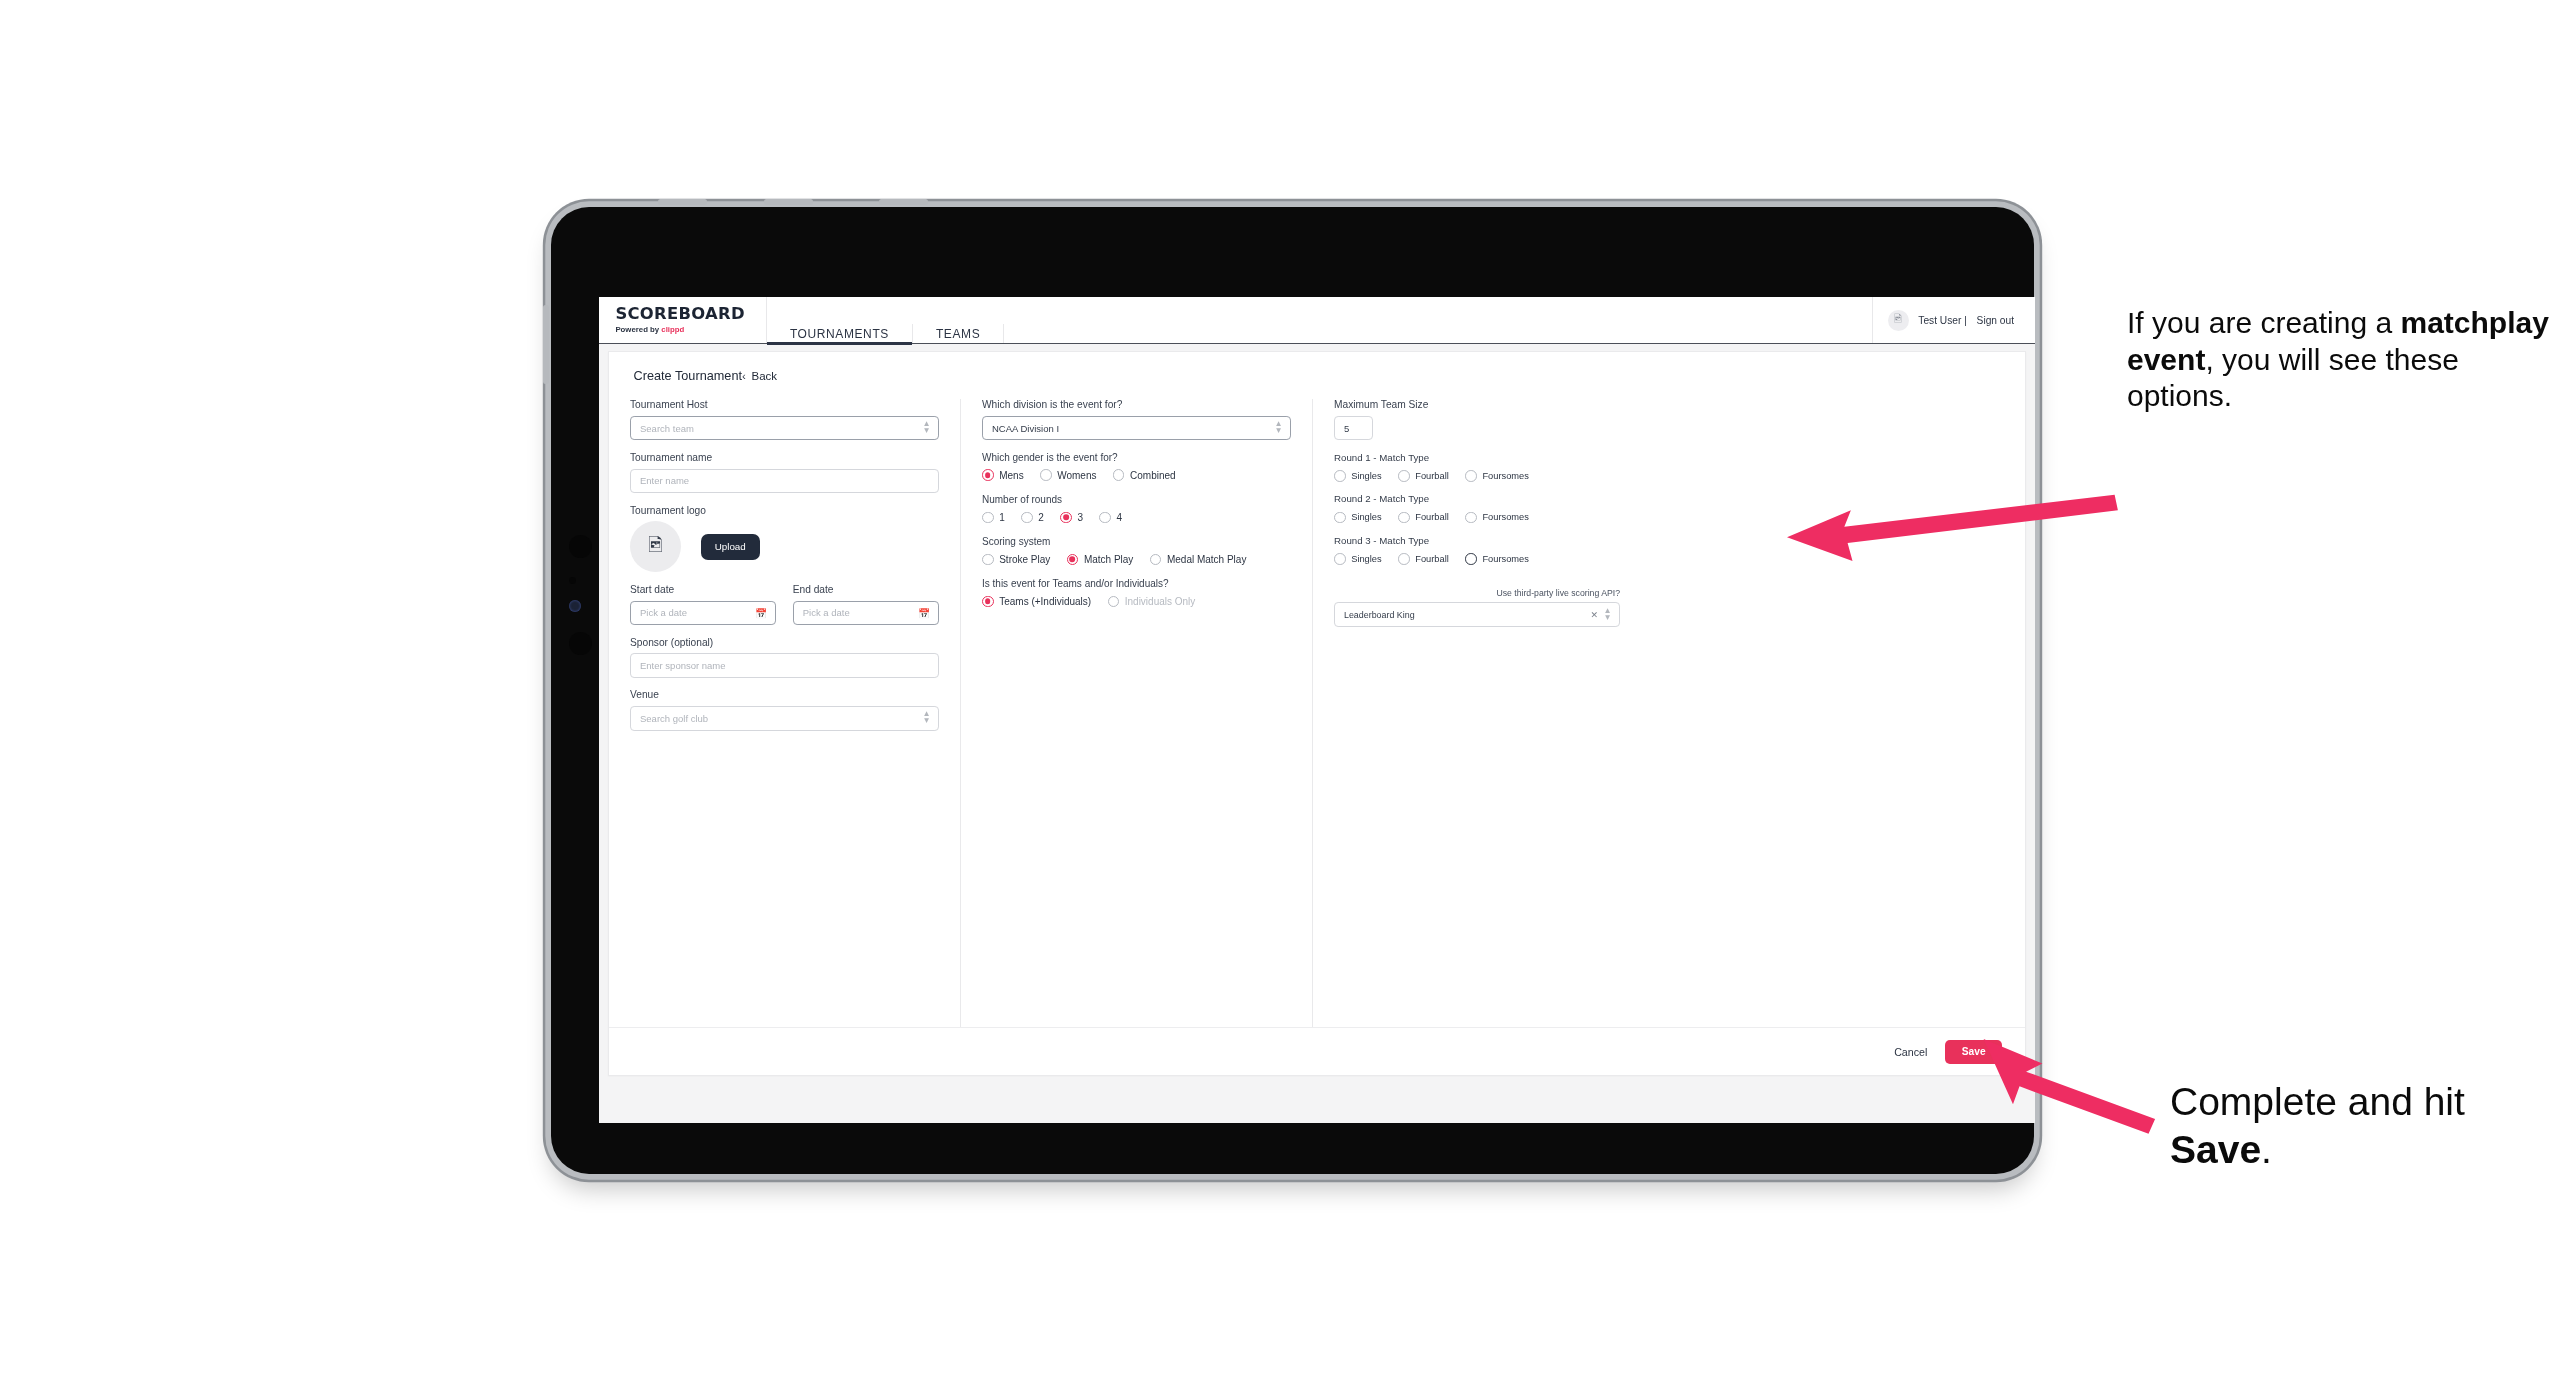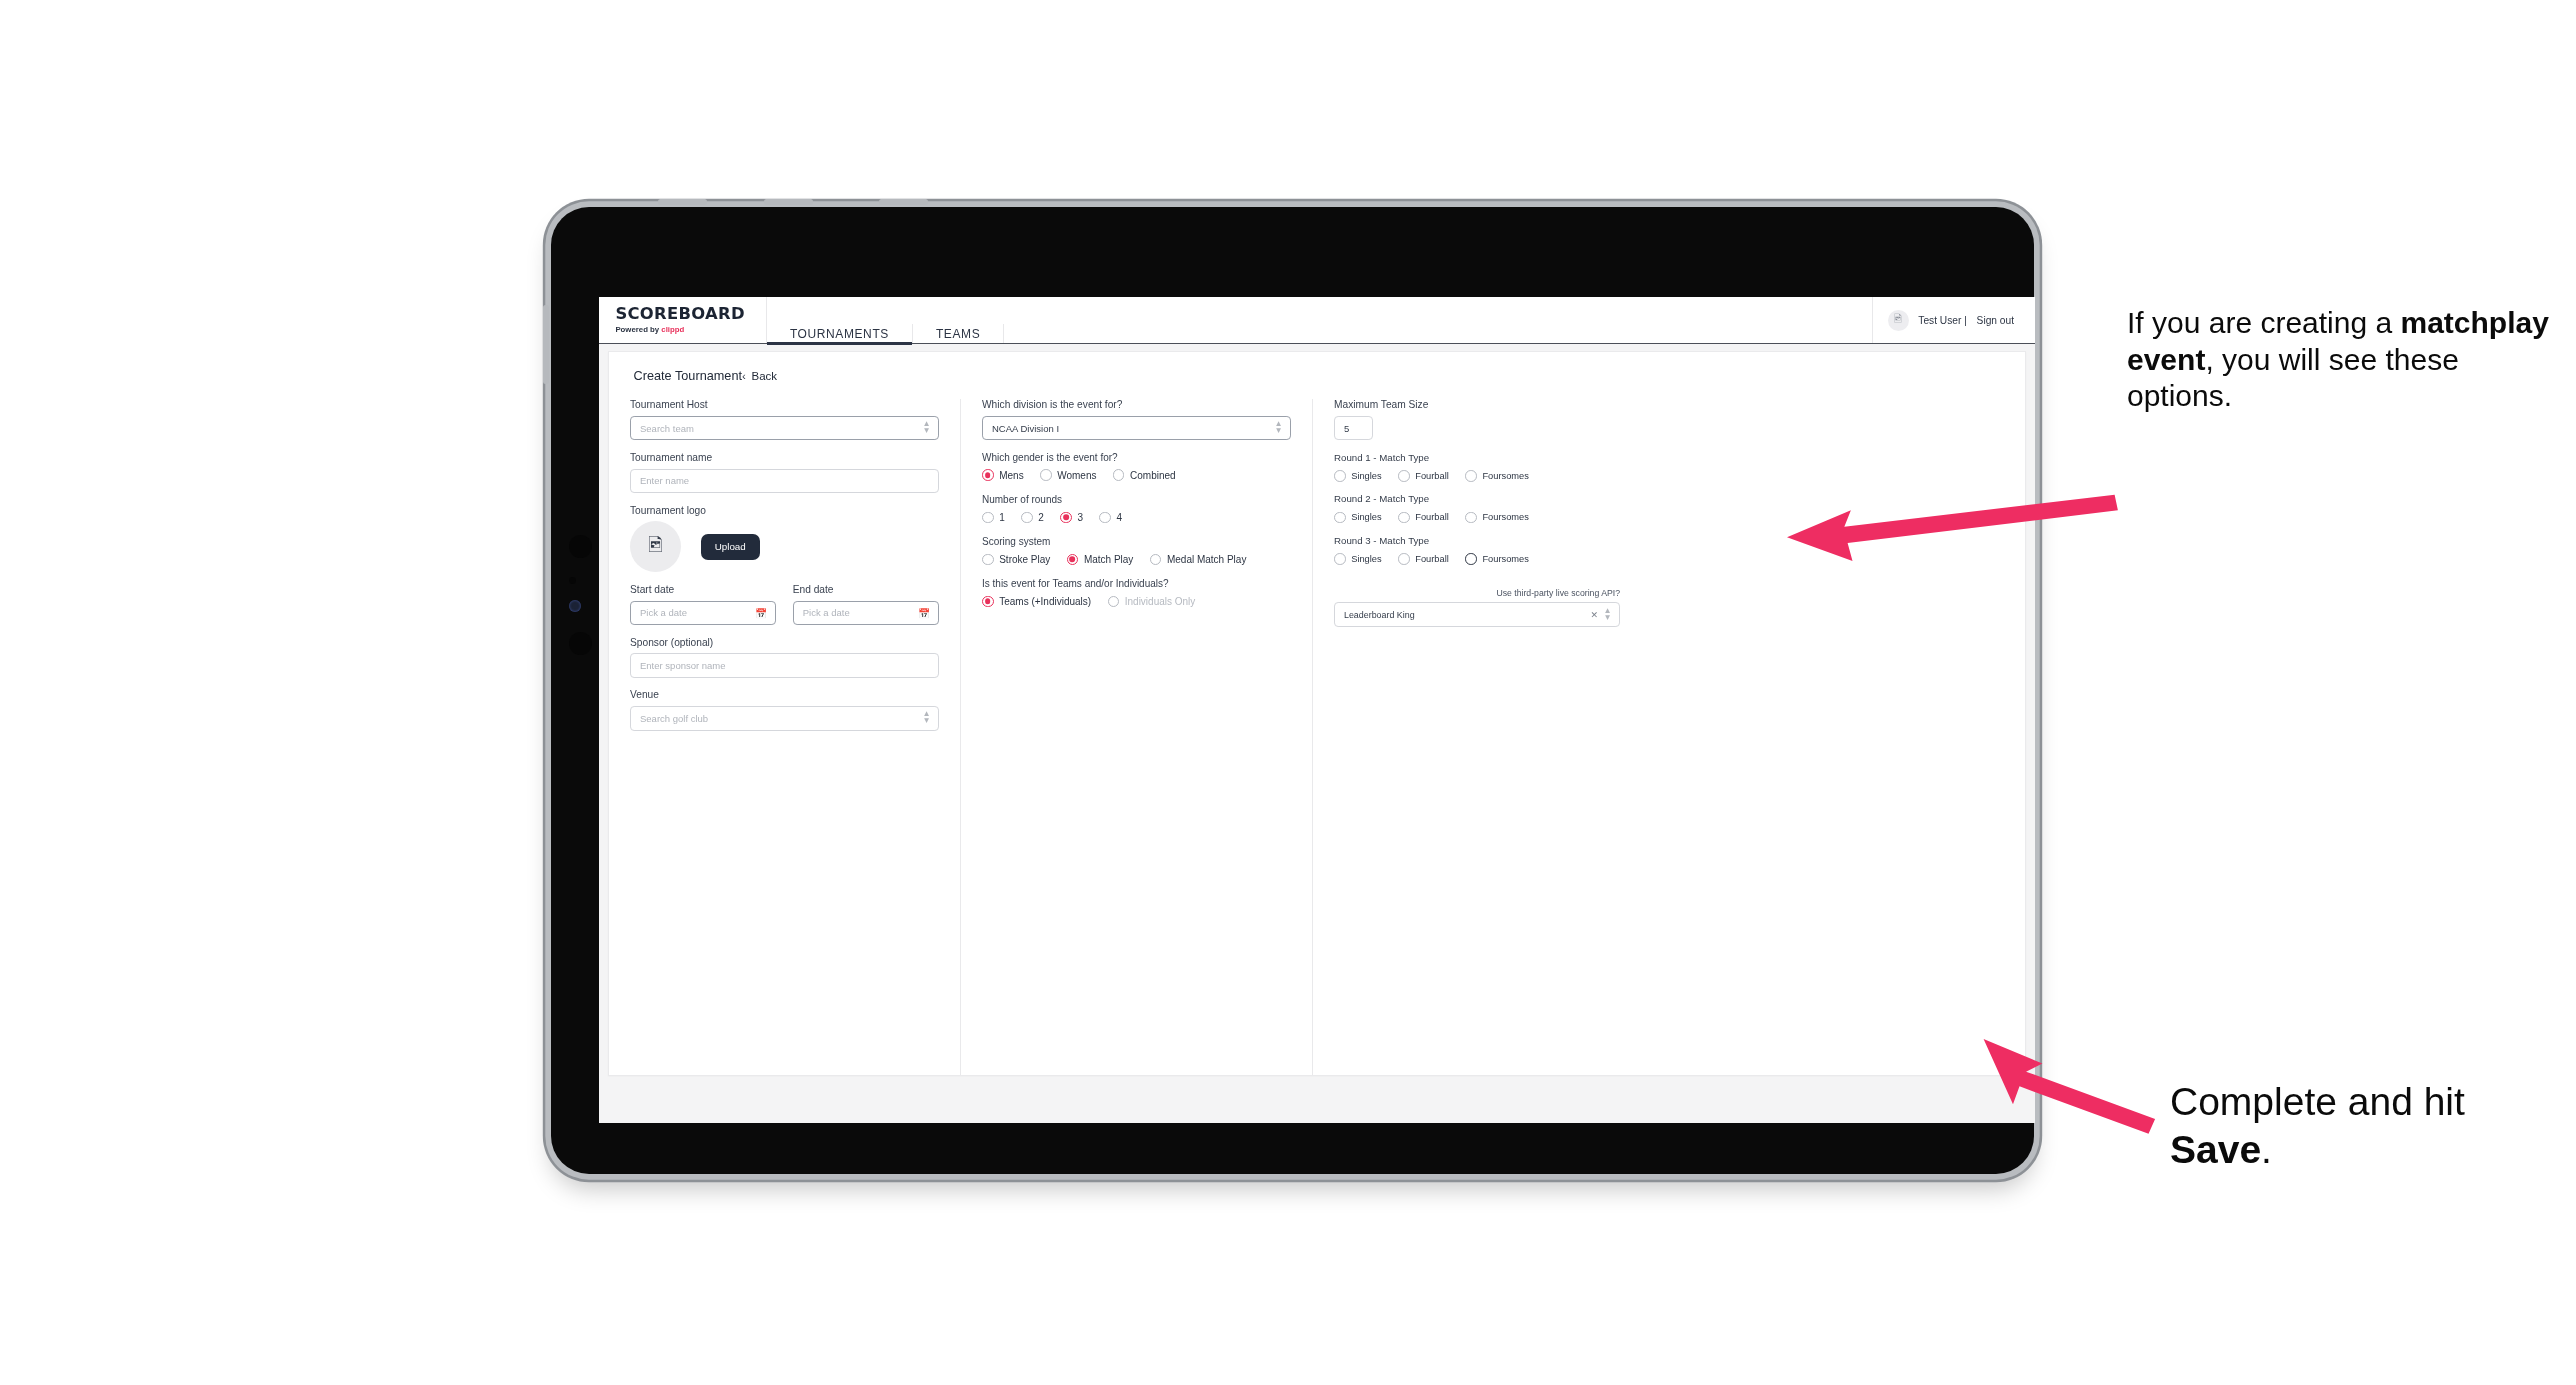--- a/index.html
+++ b/index.html
@@ -441,20 +441,24 @@
               <div class="input light">
                 <span class="val" style="font-size:8.9px;">Leaderboard King</span>
                 <span class="clear-x">✕</span>
                 <span class="chev-updown">▲<br>▼</span>
               </div>
             </div>
 
           </div>
         </div>
 
+        <div class="card-foot">
+          <span class="cancel-btn">Cancel</span>
+          <span class="save-btn">Save</span>
+        </div>
 
       </div>
     </div>
   </div>
 
   <div class="anno anno-top">
     <span>If you are creating a </span><b>matchplay event</b><span>, you will see these options.</span>
   </div>
 
   <svg class="arrow" style="left:1787px; top:492px;" width="344" height="107" viewBox="0 0 420 130">

